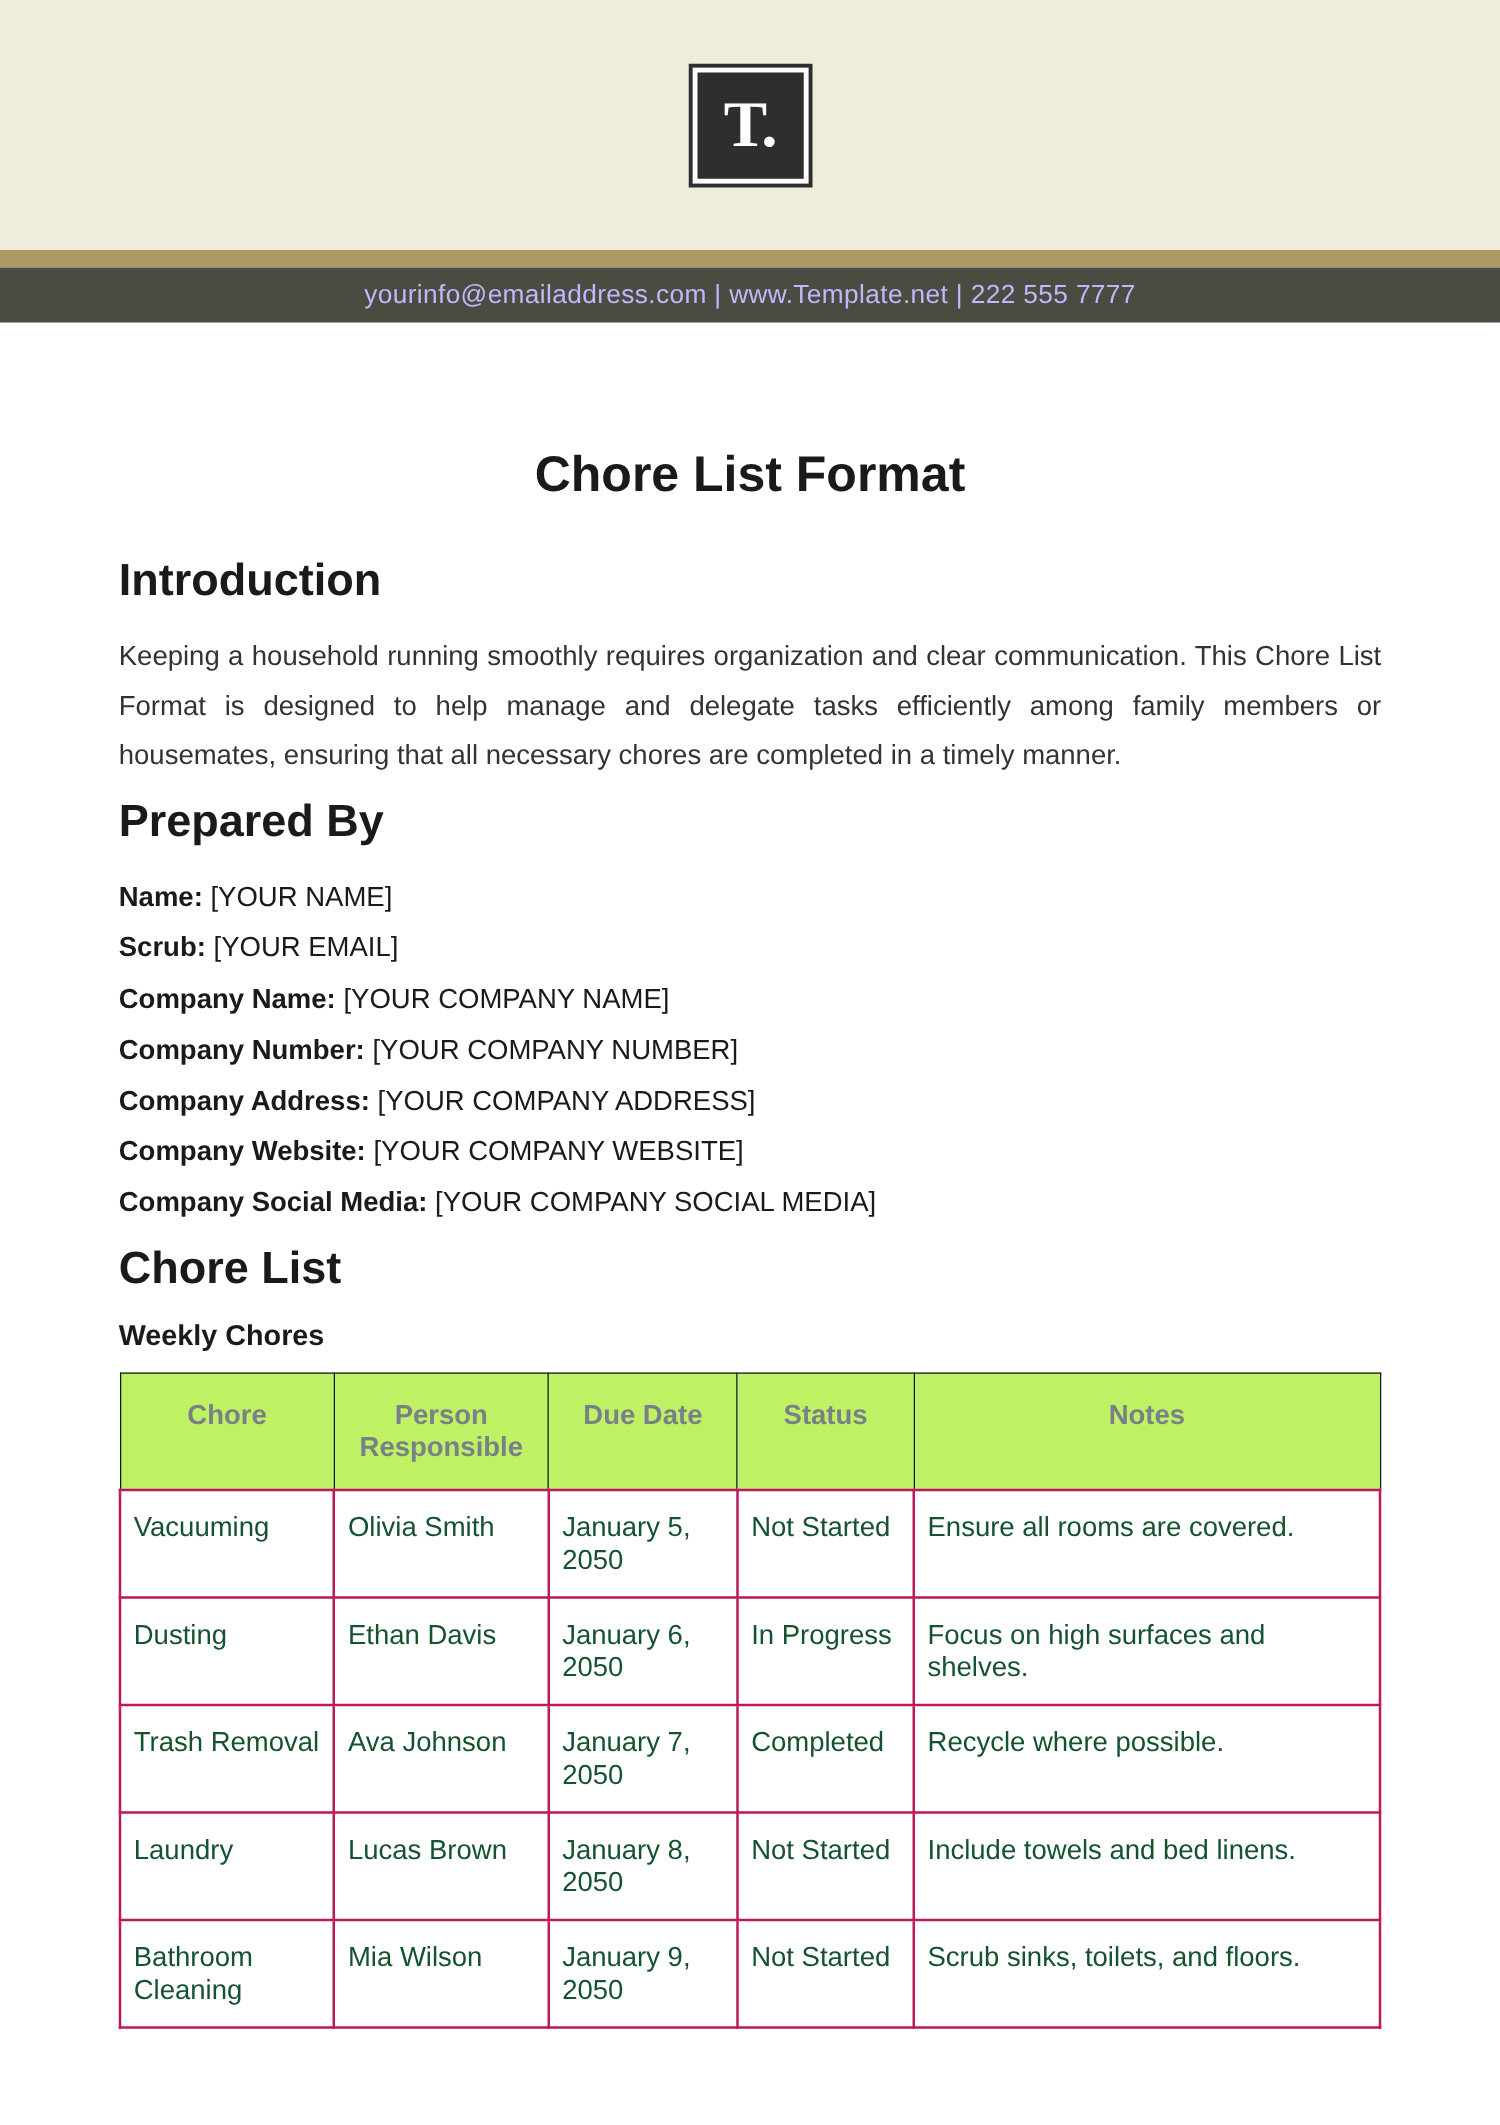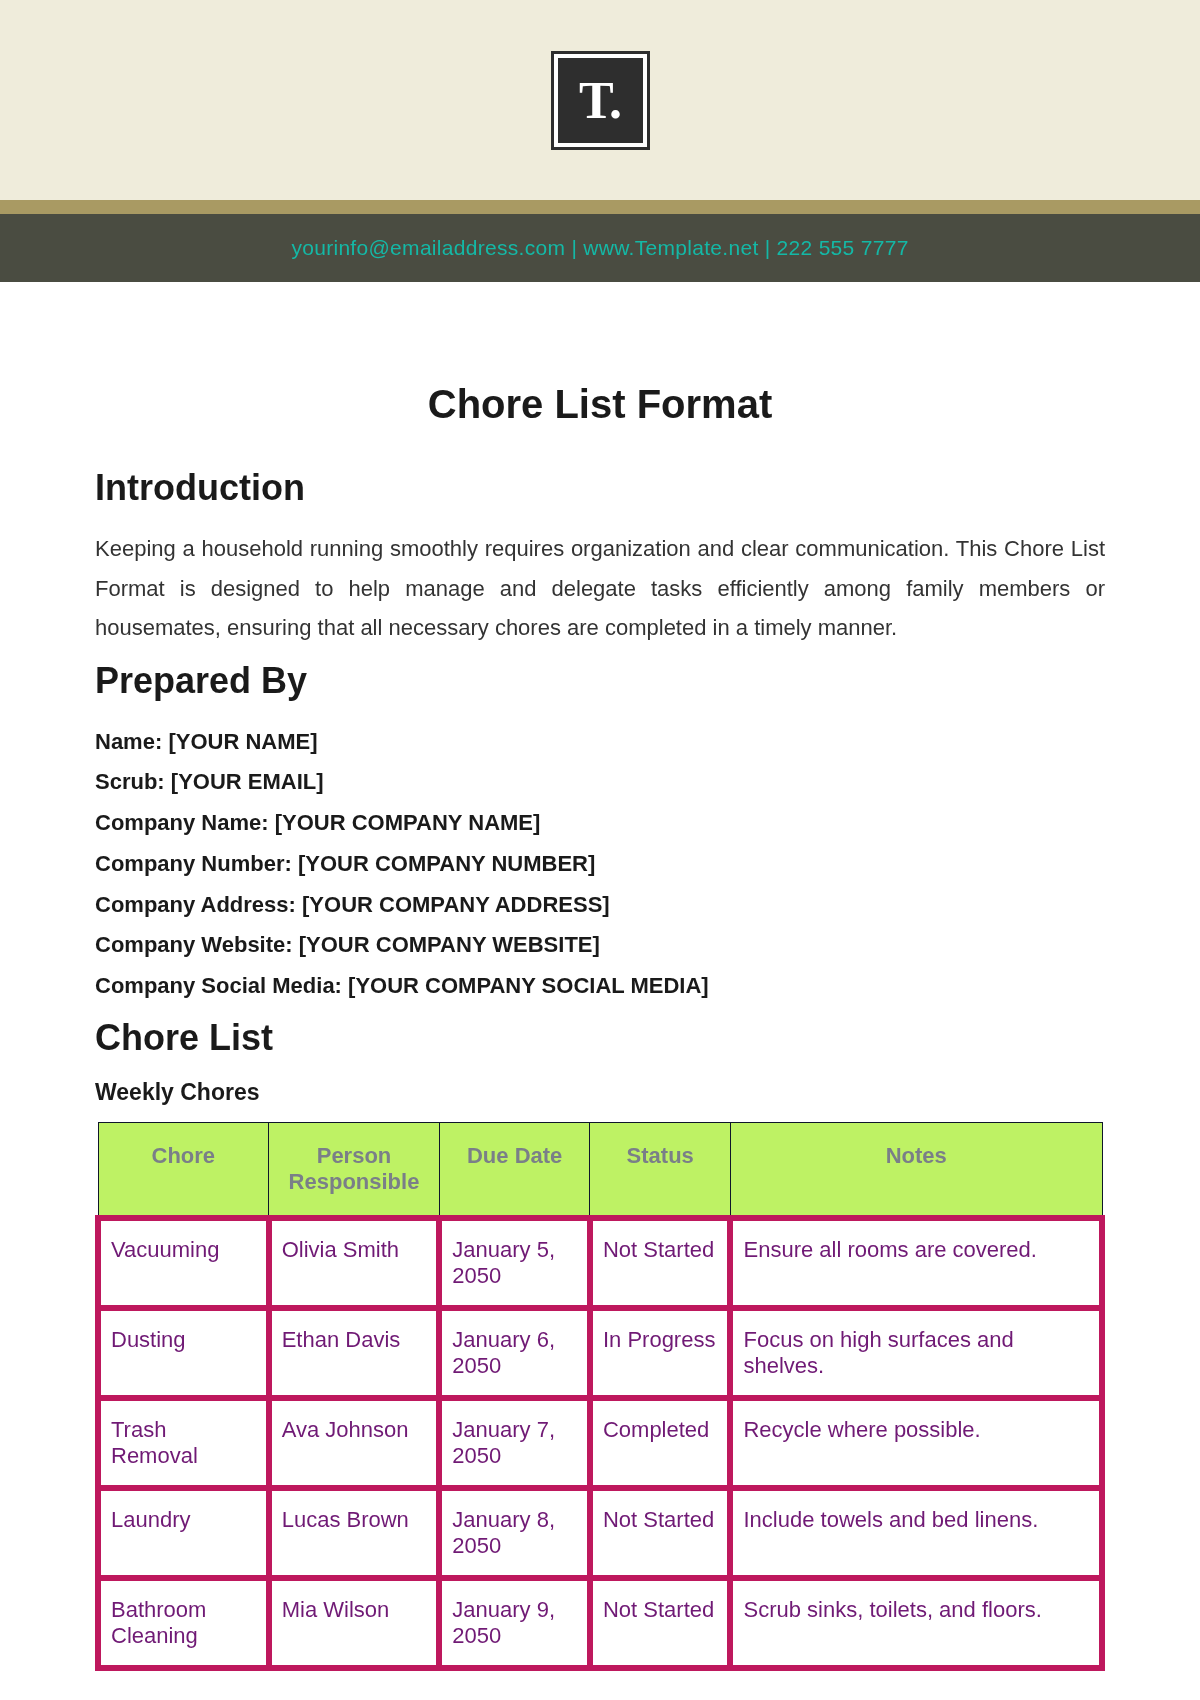--- a/index.html
+++ b/index.html
@@ -43,23 +43,23 @@
       letter-spacing: -1px;
     }
 
     .gold-stripe {
       height: 14px;
       background: #a99a63;
     }
 
     .dark-stripe {
       background: #4a4c41;
-      padding: 22px 0;
+      padding: 10px 0;
       text-align: center;
-      color: #14b8a6;
+      color: #c4b5fd;
       font-size: 21px;
       letter-spacing: 0.3px;
     }
 
     
     .content {
       padding: 100px 95px 40px 95px;
     }
 
     h1 {
@@ -100,45 +100,45 @@
       font-size: 22px;
       color: #1a1a1a;
       line-height: 1.85;
     }
 
     .field .label {
       font-weight: bold;
     }
 
     .field .value {
-      font-weight: bold;
+      font-weight: normal;
     }
 
     table {
       width: 100%;
       border-collapse: collapse;
       margin-top: 12px;
       font-size: 22px;
     }
 
     thead th {
       background: #bef264;
       color: #7a7f88;
       font-weight: bold;
       padding: 20px 10px;
       border: 1px solid #0f172a;
       text-align: center;
       vertical-align: top;
     }
 
     tbody td {
-      border: 6px solid #be185d;
+      border: 2px solid #be185d;
       padding: 16px 10px;
       vertical-align: top;
-      color: #701a75;
+      color: #14532d;
     }
 
     .col-chore { width: 17%; }
     .col-person { width: 17%; }
     .col-due { width: 15%; }
     .col-status { width: 14%; }
     .col-notes { width: 37%; }
 
   </style>
 </head>

